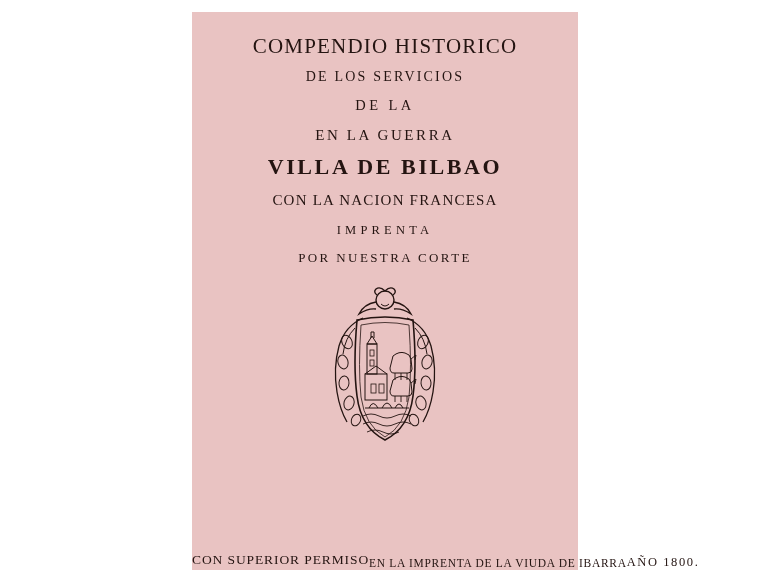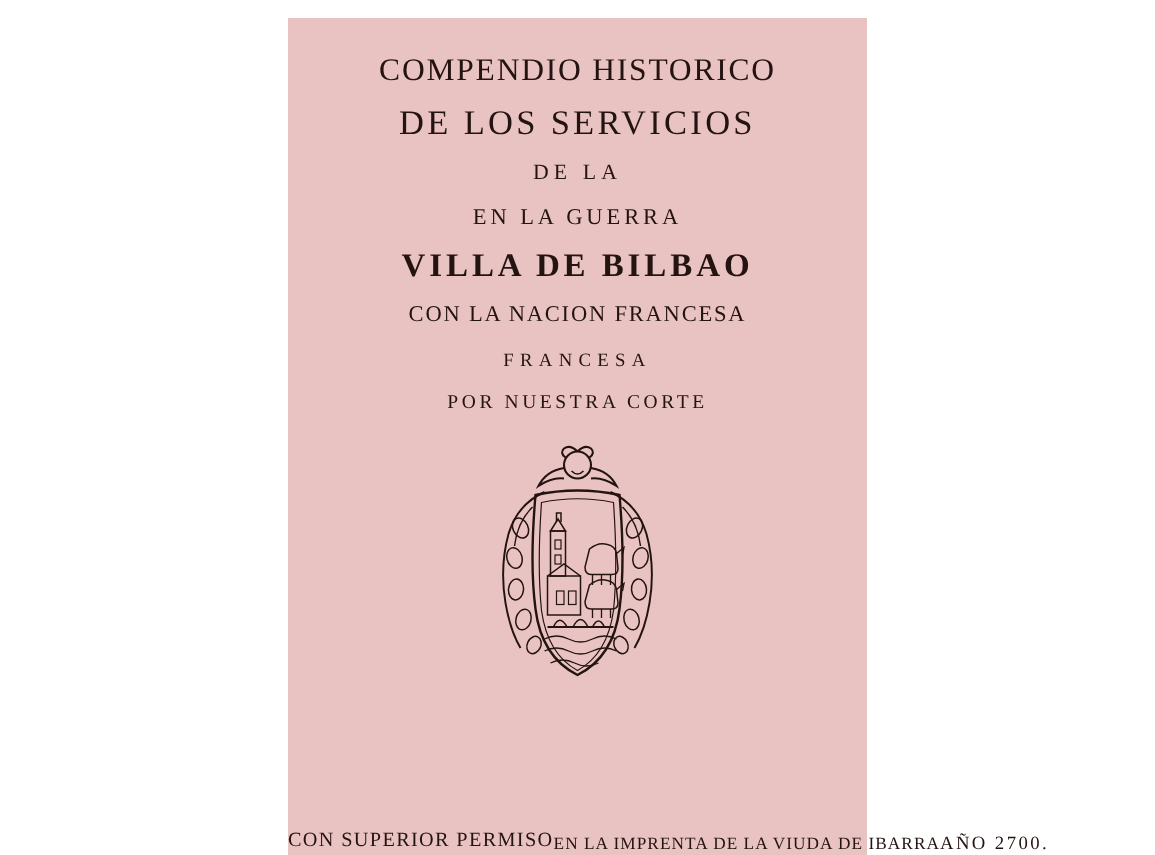--- a/index.html
+++ b/index.html
@@ -37,21 +37,21 @@
     white-space: nowrap;
     font-family: "Liberation Serif", serif;
     color: #241411;
   }
   .l1 {
     font-size: 21px;
     letter-spacing: 1.2px;
     margin-top: 22px;
   }
   .l2 {
-    font-size: 23px;
+    font-size: 14px;
     letter-spacing: 2.2px;
     margin-top: 10px;
   }
   .l3 {
     font-size: 14.5px;
     letter-spacing: 3.4px;
     margin-top: 12px;
     text-align: center;
   }
   .l4 {
@@ -119,21 +119,21 @@
 
 <div id="page">
   <div id="title-page">
 
     <div class="line l1">COMPENDIO HISTORICO</div>
     <div class="line l2">DE LOS SERVICIOS</div>
     <div class="line l3">DE LA</div>
     <div class="line l5">EN LA GUERRA</div>
     <div class="line l4">VILLA DE BILBAO</div>
     <div class="line l6">CON LA NACION FRANCESA</div>
-    <div class="line l7">FRANCESA</div>
+    <div class="line l7">IMPRENTA</div>
     <div class="line l8">POR NUESTRA CORTE</div>
 
     <div id="emblem">
       <svg viewBox="0 0 200 185" width="200" height="185" fill="none" stroke="#241411" stroke-width="1.4">
 
         <circle cx="100" cy="20" r="9"></circle>
         <path d="M100 11 q-5 -5 -9 -2 q-3 3 1 6"></path>
         <path d="M100 11 q5 -5 9 -2 q3 3 -1 6"></path>
         <path d="M91 22 q-12 2 -17 12 q9 -6 17 -5"></path>
         <path d="M109 22 q12 2 17 12 q-9 -6 -17 -5"></path>
@@ -183,17 +183,17 @@
 
         <path d="M78 136 q8 -4 16 0 q8 4 16 0 q8 -4 16 0" stroke-width="0.9"></path>
         <path d="M78 144 q8 -4 16 0 q8 4 16 0 q8 -4 16 0" stroke-width="0.9"></path>
         <path d="M82 152 q8 -4 16 0 q8 4 16 0" stroke-width="0.9"></path>
       </svg>
     </div>
 
     <div id="colophon">
       <div class="line c1">CON SUPERIOR PERMISO</div>
       <div class="line c2">EN LA IMPRENTA DE LA VIUDA DE IBARRA</div>
-      <div class="line c3">AÑO 2700.</div>
+      <div class="line c3">AÑO 1800.</div>
     </div>
 
   </div>
 </div>
 
 </body></html>

